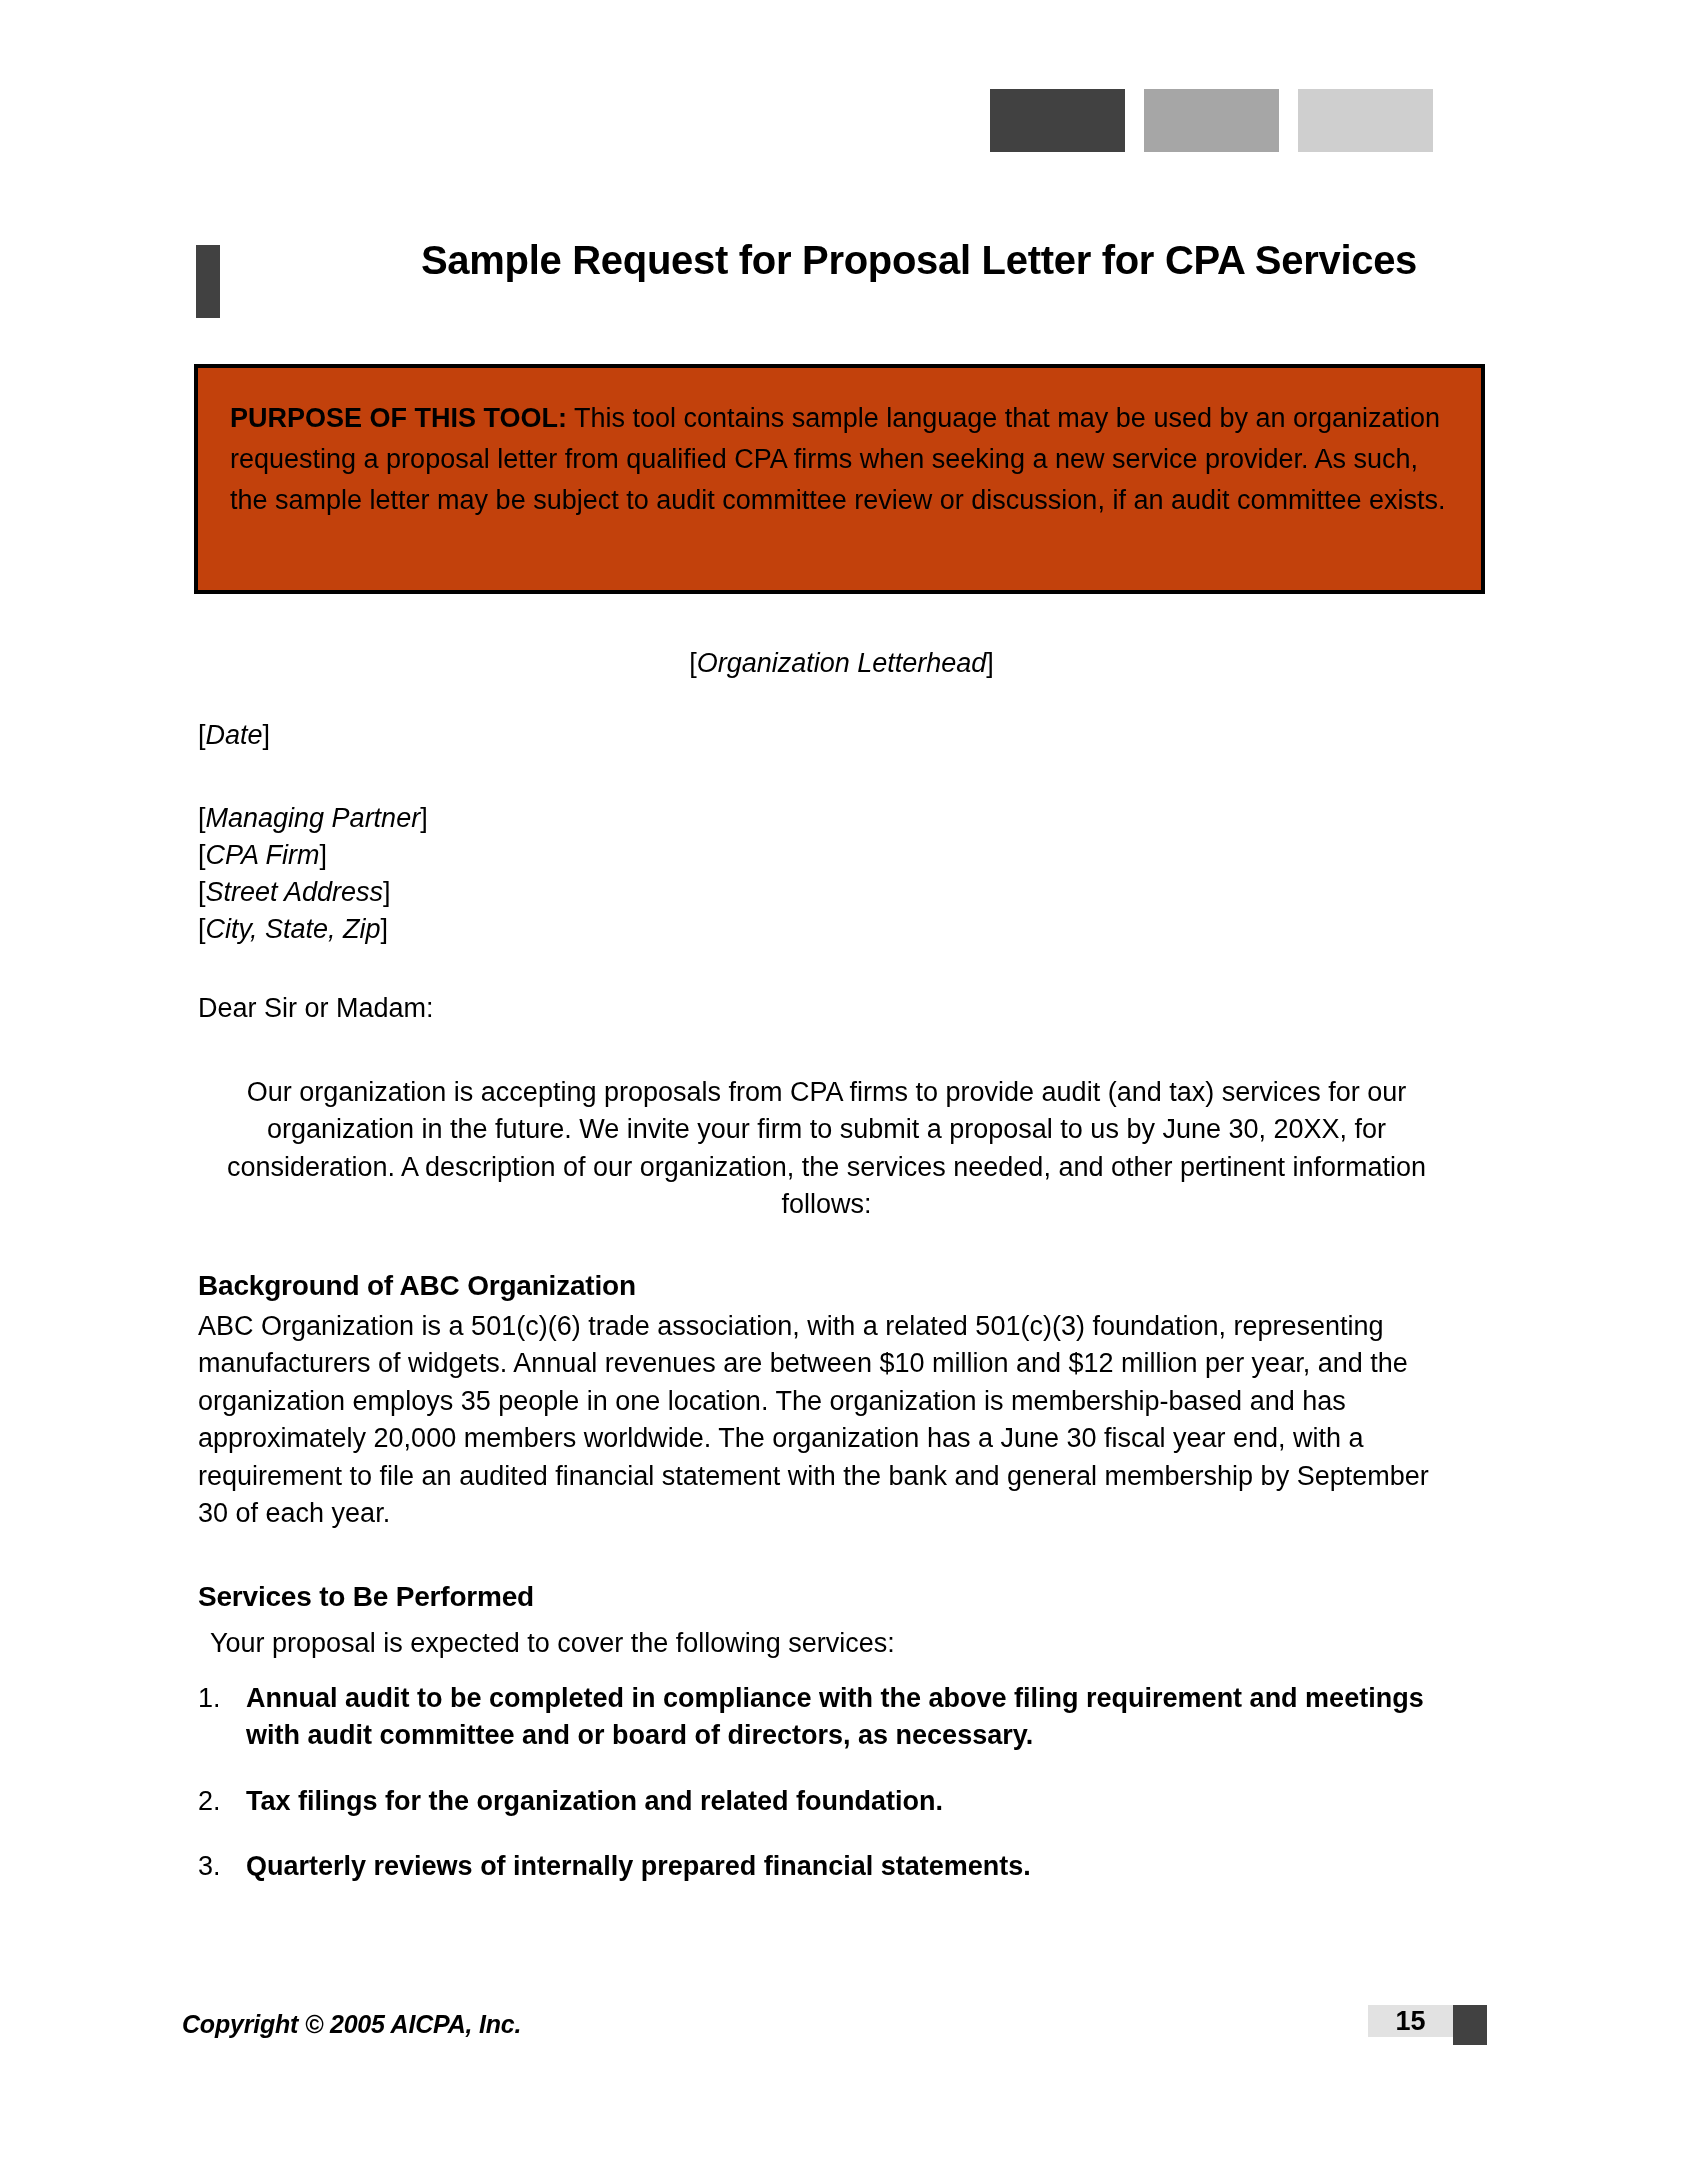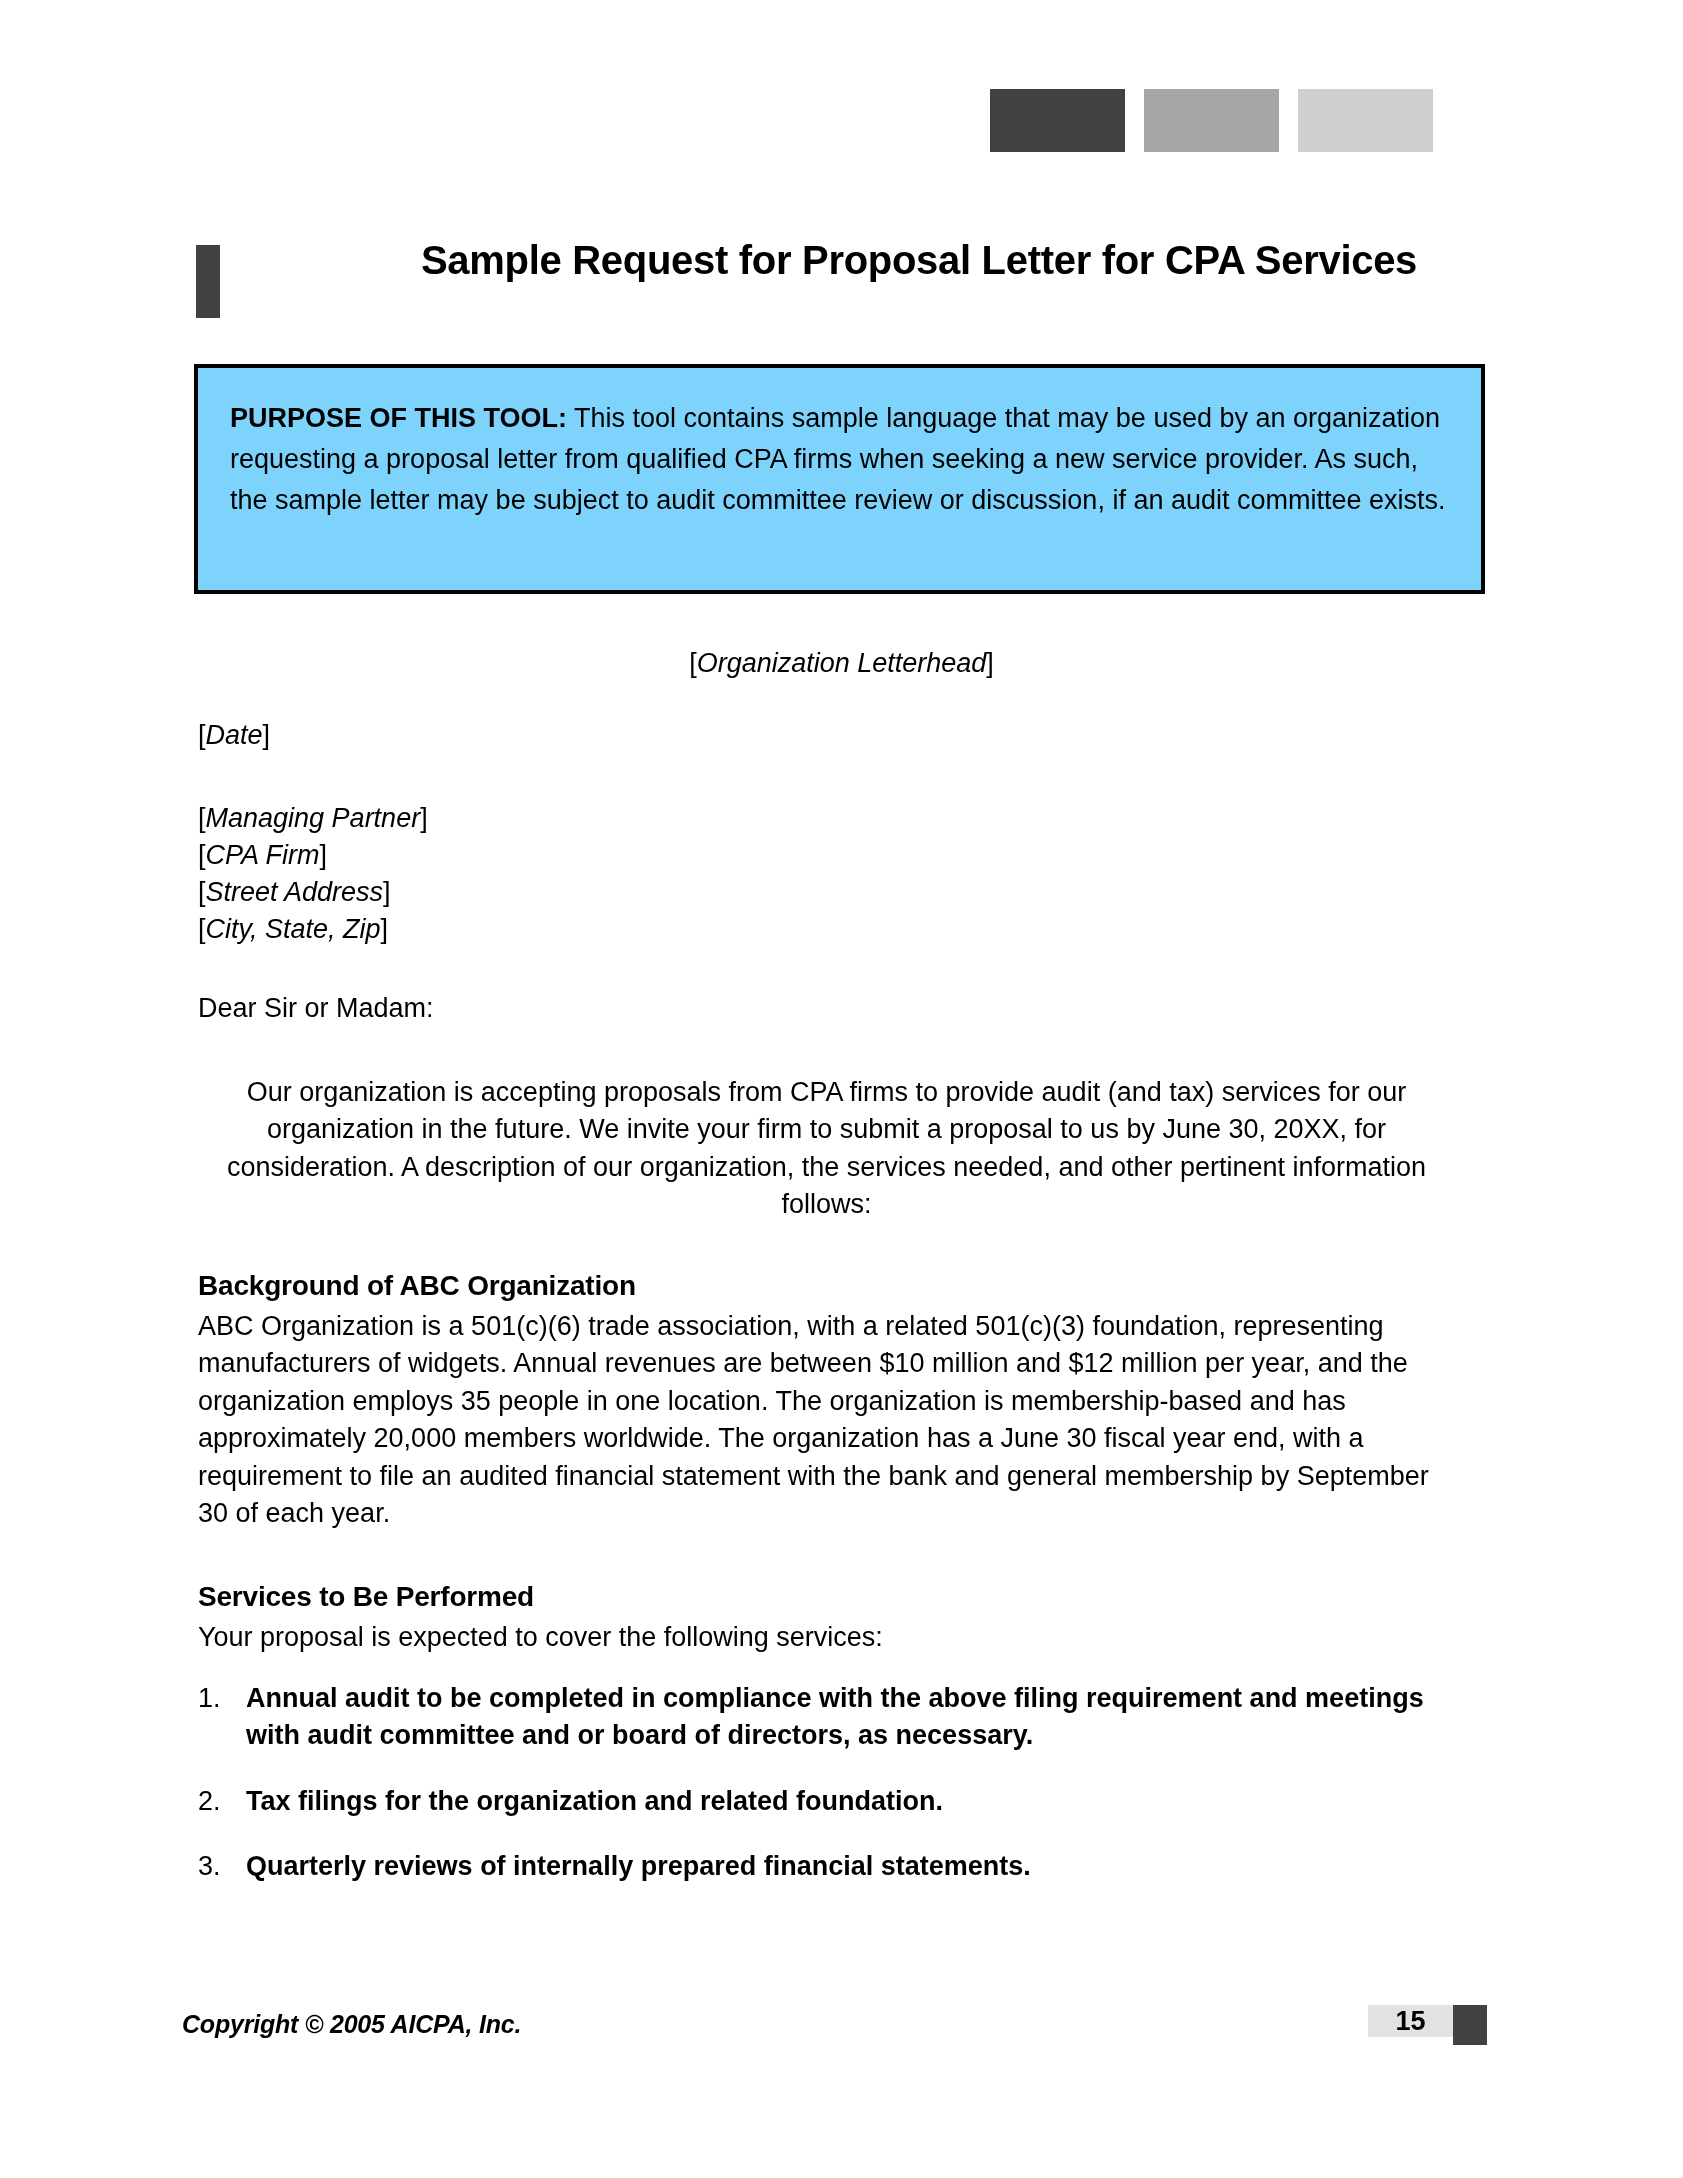--- a/index.html
+++ b/index.html
@@ -72,21 +72,21 @@
 
   
   .purpose-box {
     position: absolute;
     left: 194px;
     top: 364px;
     width: 1291px;
     min-height: 230px;
     box-sizing: border-box;
     border: 4px solid #000000;
-    background: #7dd3fc;
+    background: #c2410c;
     padding: 30px 32px 26px 32px;
   }
   .purpose-text {
     font-size: 27px;
     line-height: 1.52;
     color: #000;
   }
   .purpose-text b {
     font-weight: bold;
   }
@@ -252,21 +252,21 @@
 
   <div class="para-intro">Our organization is accepting proposals from CPA firms to provide audit (and tax) services for our organization in the future. We invite your firm to submit a proposal to us by June 30, 20XX, for consideration. A description of our organization, the services needed, and other pertinent information follows:</div>
 
   <div class="section" id="section-background">
     <h2 class="section-heading">Background of ABC Organization</h2>
     <p class="section-body" style="margin:0;">ABC Organization is a 501(c)(6) trade association, with a related 501(c)(3) foundation, representing manufacturers of widgets. Annual revenues are between $10 million and $12 million per year, and the organization employs 35 people in one location. The organization is membership-based and has approximately 20,000 members worldwide. The organization has a June 30 fiscal year end, with a requirement to file an audited financial statement with the bank and general membership by September 30 of each year.</p>
   </div>
 
   <div class="section" id="section-services">
     <h2 class="section-heading">Services to Be Performed</h2>
-    <p class="section-body" style="margin:0;">Your proposal is expected to cover the following services:</p>
+    <p class="section-body" style="margin:12px;">Your proposal is expected to cover the following services:</p>
   </div>
 
   <div class="numbered-list">
     <div class="list-item">
       <span class="list-num">1.</span>
       <span class="list-text">Annual audit to be completed in compliance with the above filing requirement and meetings with audit committee and or board of directors, as necessary.</span>
     </div>
     <div class="list-item">
       <span class="list-num">2.</span>
       <span class="list-text">Tax filings for the organization and related foundation.</span>

